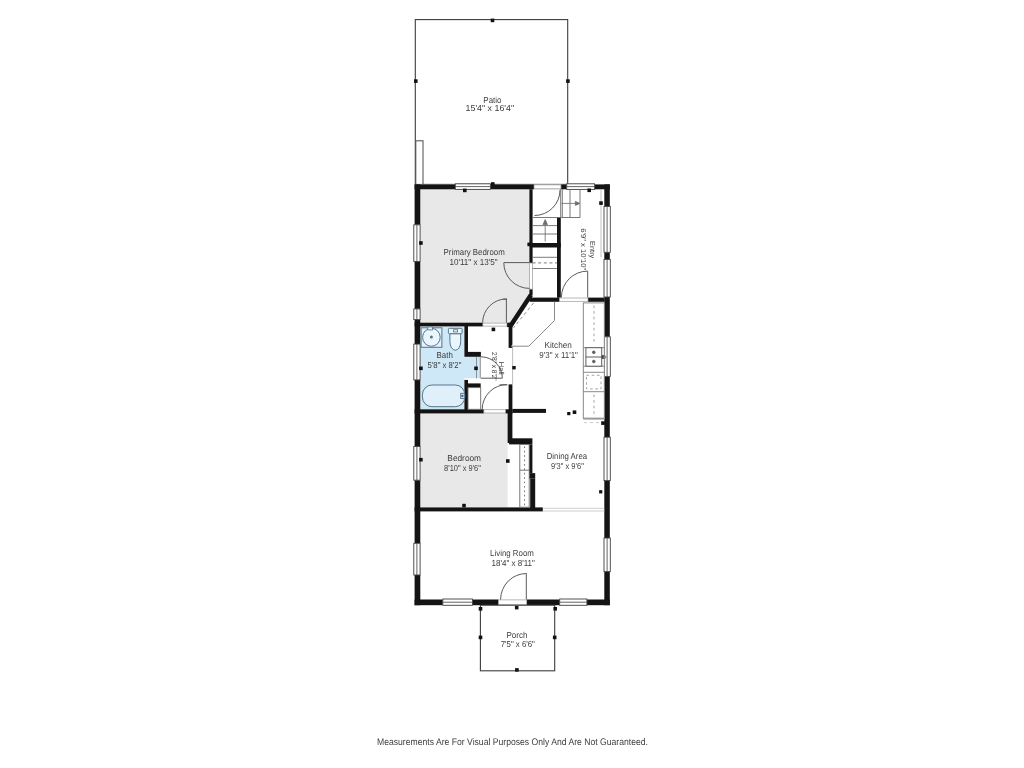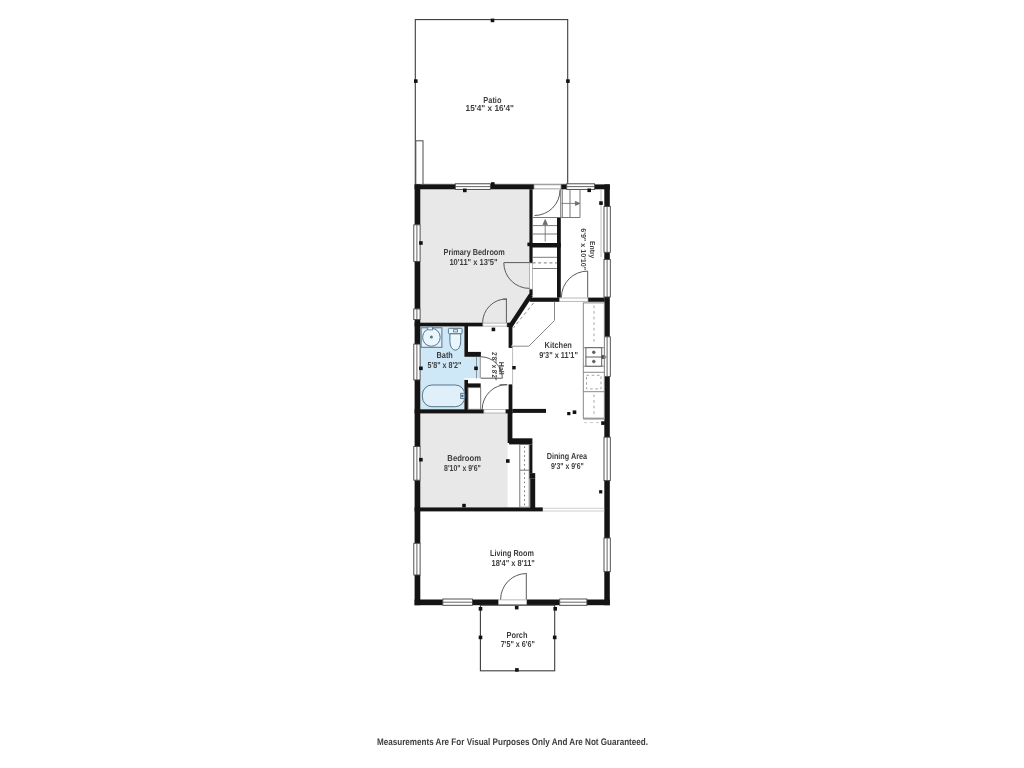--- a/index.html
+++ b/index.html
@@ -1,16 +1,16 @@
 <!DOCTYPE html>
 <html><head>
 <meta charset="utf-8">
 <style>
   html,body{margin:0;padding:0;background:#ffffff;}
-  .page{width:1024px;height:768px;position:relative;font-family:"Liberation Sans",sans-serif;font-weight:bold;}
+  .page{width:1024px;height:768px;position:relative;font-family:"Liberation Sans",sans-serif;}
   svg{position:absolute;top:0;left:0;}
   text{font-family:"Liberation Sans",sans-serif;fill:#3d3d3d;-webkit-font-smoothing:antialiased;text-rendering:geometricPrecision;}
 </style>
 </head>
 <body>
 <div class="page">
 <svg width="1024" height="768" viewBox="0 0 1024 768">
 
 <g>
 <rect x="415.3" y="19.6" width="152.4" height="164.8" fill="#ffffff" stroke="#3c3c3c" stroke-width="1.1"></rect>

